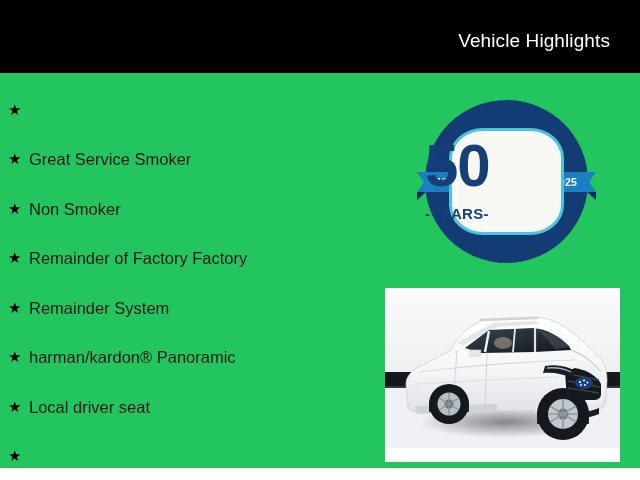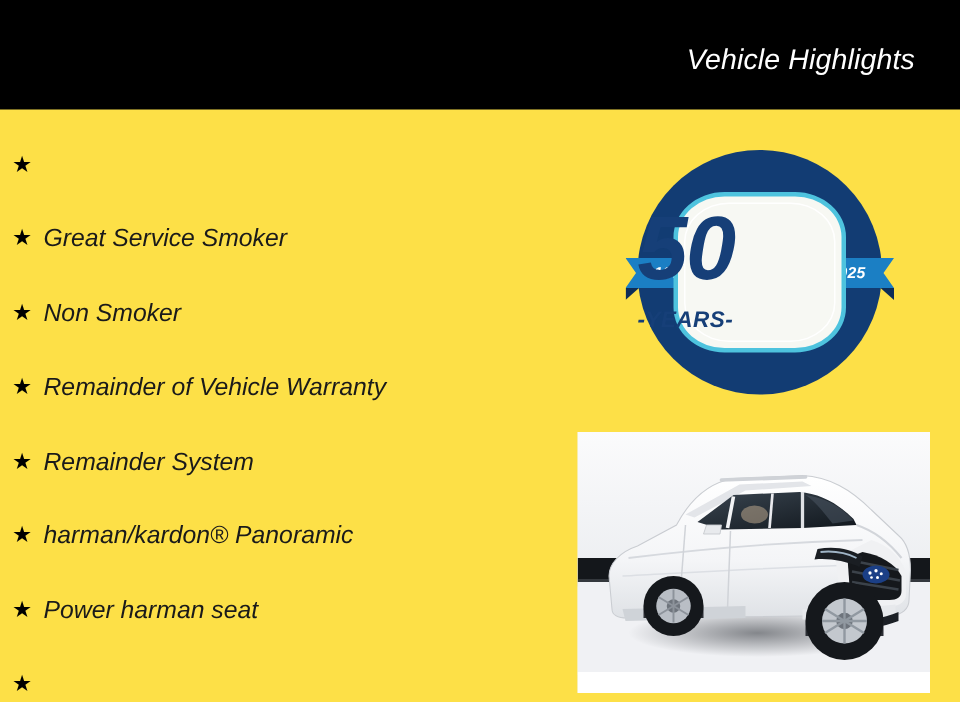--- a/index.html
+++ b/index.html
@@ -13,22 +13,21 @@
     overflow: hidden;
     background: #ffffff;
     font-family: "Liberation Sans", sans-serif;
     -webkit-font-smoothing: antialiased;
   }
 
   #page {
     position: relative;
     width: 640px;
     height: 468px;
-    background: #fde047;
-    font-style: italic;
+    background: #22c55e;
   }
 
   
   #header-bar {
     position: absolute;
     left: 0;
     top: 0;
     width: 640px;
     height: 73px;
     background: #000000;
@@ -210,33 +209,33 @@
     <li class="highlight-item">
       <span class="highlight-bullet">★</span>
       <span class="highlight-text">Great Service Smoker</span>
     </li>
     <li class="highlight-item">
       <span class="highlight-bullet">★</span>
       <span class="highlight-text">Non Smoker</span>
     </li>
     <li class="highlight-item">
       <span class="highlight-bullet">★</span>
-      <span class="highlight-text">Remainder of Vehicle Warranty</span>
+      <span class="highlight-text">Remainder of Factory Factory</span>
     </li>
     <li class="highlight-item">
       <span class="highlight-bullet">★</span>
       <span class="highlight-text">Remainder System</span>
     </li>
     <li class="highlight-item">
       <span class="highlight-bullet">★</span>
       <span class="highlight-text">harman/kardon® Panoramic</span>
     </li>
     <li class="highlight-item">
       <span class="highlight-bullet">★</span>
-      <span class="highlight-text">Power harman seat</span>
+      <span class="highlight-text">Local driver seat</span>
     </li>
     <li class="highlight-item">
       <span class="highlight-bullet">★</span>
     </li>
   </ul>
 
   <div id="badge-logo">
     <div id="badge-circle"></div>
 
     <div class="ribbon-tail" id="ribbon-tail-left"></div>

